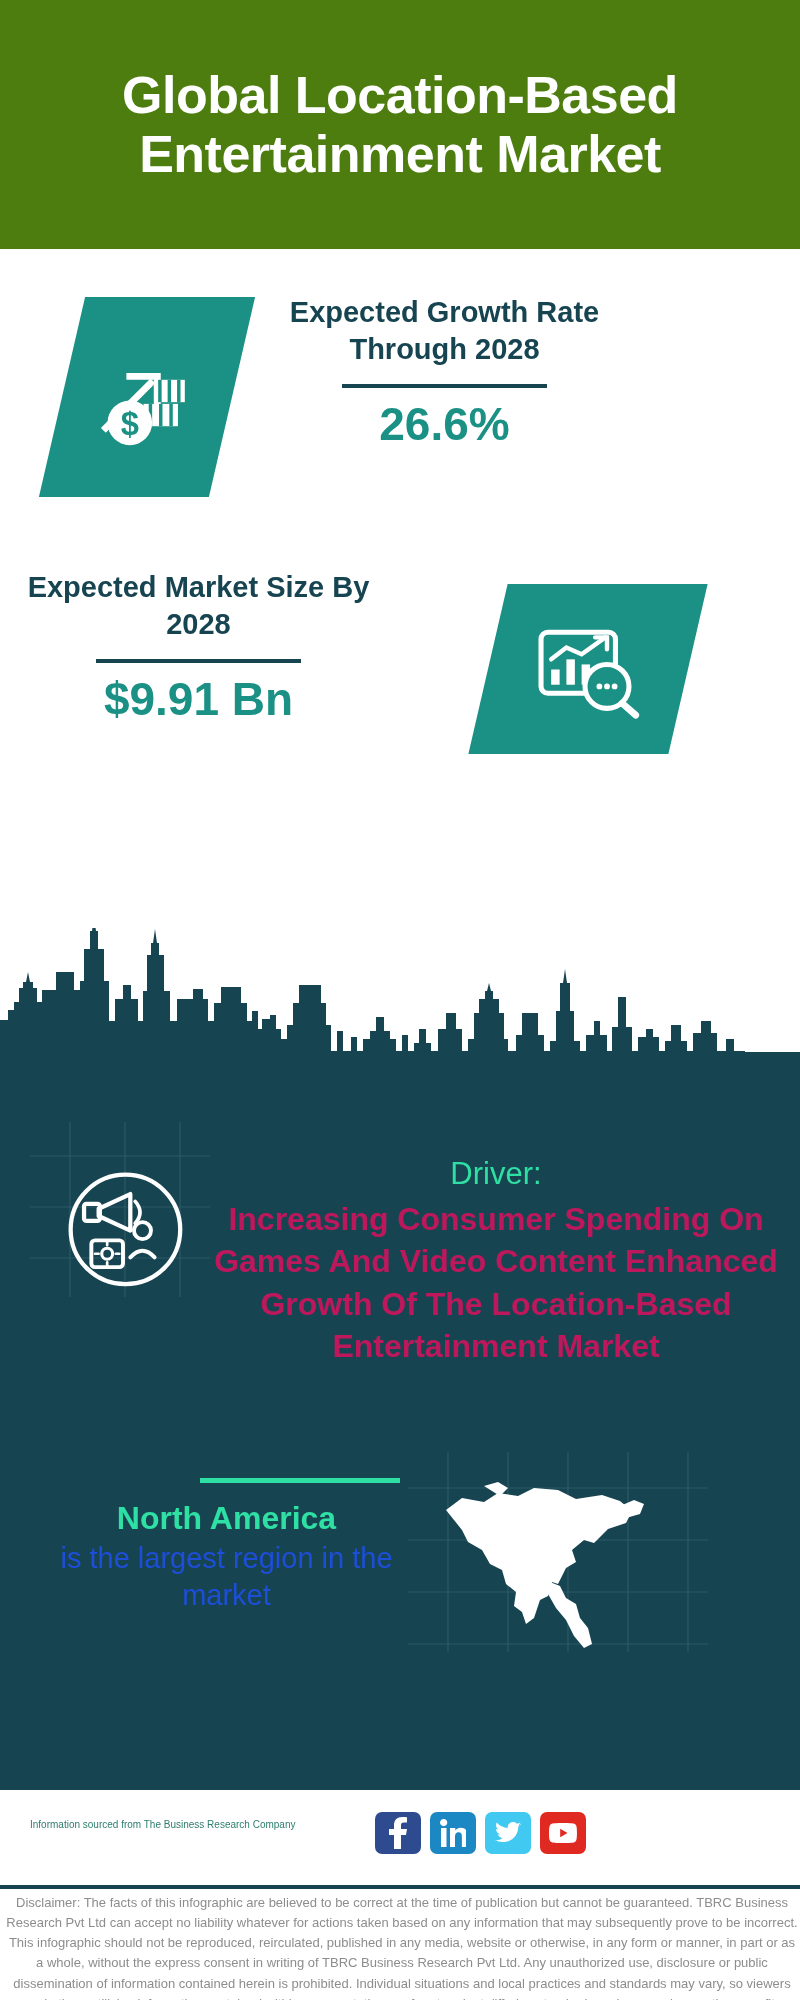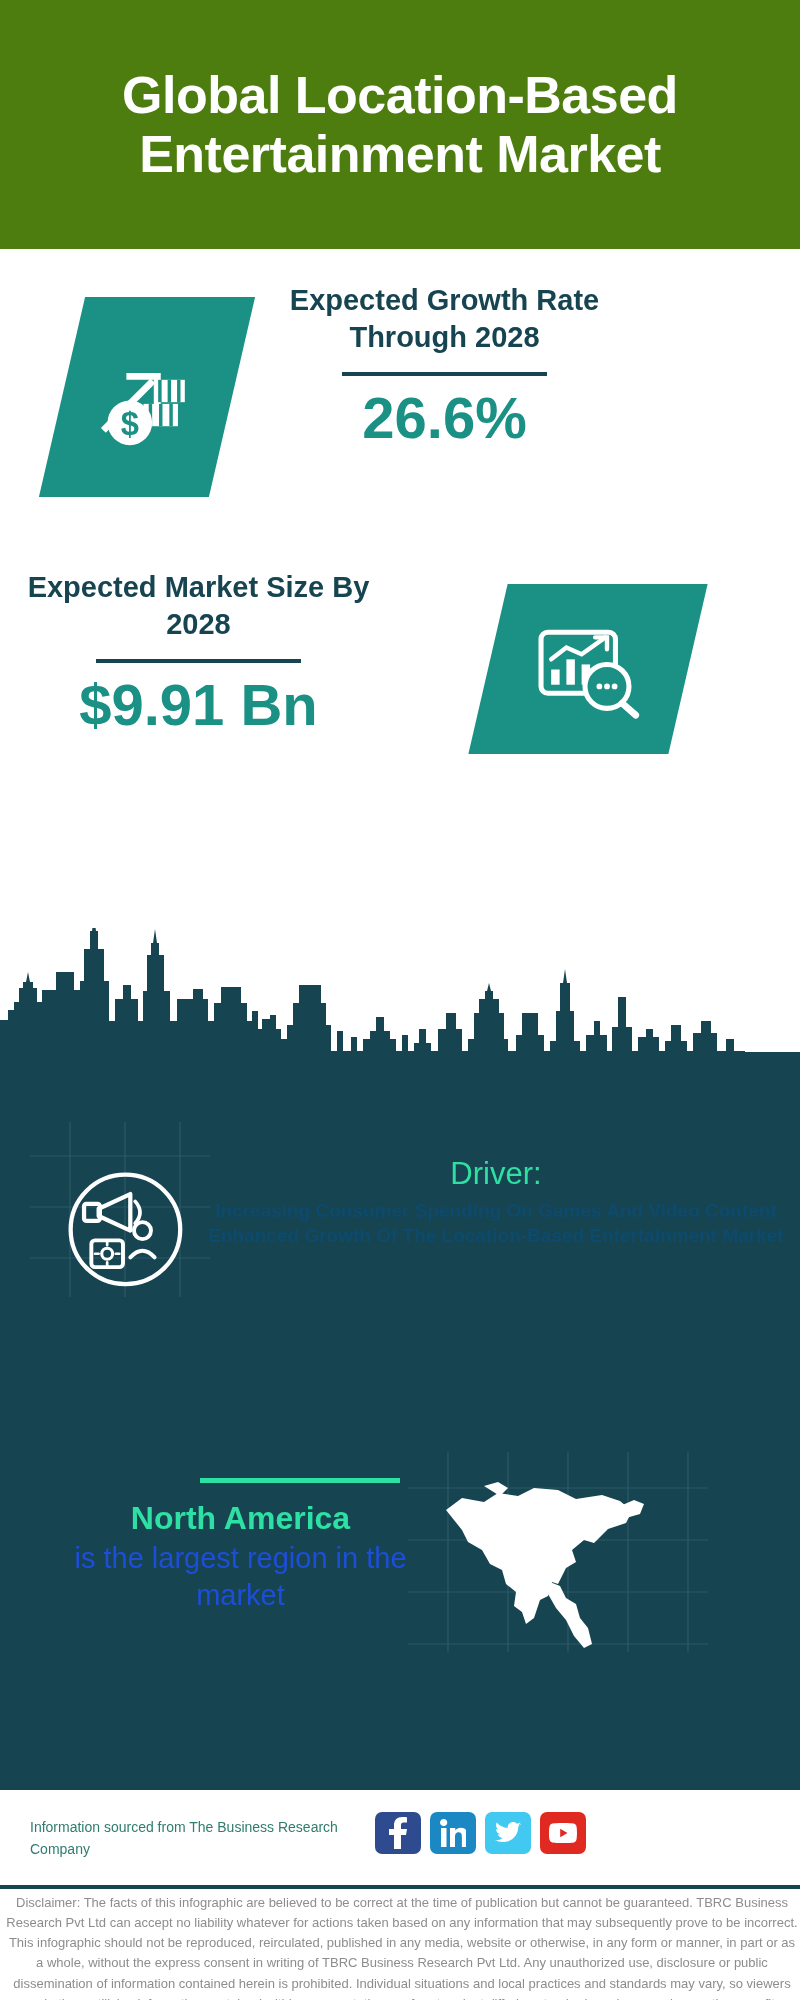--- a/index.html
+++ b/index.html
@@ -47,24 +47,24 @@
   
   .stat{position:absolute;text-align:center;}
   .stat .label{
     color:#174451;font-size:29px;font-weight:bold;line-height:1.26;
     margin:0;
   }
   .stat .rule{
     height:4px;background:#174451;margin:17px auto 10px auto;
   }
   .stat .value{
-    color:#1a9184;font-size:58px;font-weight:bold;line-height:1.05;margin:12px;
-  }
-
-  .stat-growth{left:272px;top:33px;width:345px;}
+    color:#1a9184;font-size:46px;font-weight:bold;line-height:1.05;margin:12px;
+  }
+
+  .stat-growth{left:272px;top:45px;width:345px;}
   .stat-growth .rule{width:205px;}
   .stat-size{left:26px;top:320px;width:345px;}
   .stat-size .rule{width:205px;}
   .skyline{
     position:absolute;left:0;top:928px;width:800px;height:130px;
     display:block;
   }
   .darkbody{
     position:absolute;left:0;top:1052px;width:800px;height:738px;
     background:#174451;
@@ -76,46 +76,46 @@
   
   .driver-icon{position:absolute;left:48px;top:1160px;width:150px;height:140px;}
   .driver-text{
     position:absolute;left:196px;top:1155px;width:600px;
     text-align:center;
   }
   .driver-title{
     color:#2fe0a4;font-size:31px;font-weight:normal;margin:0 0 6px 0;line-height:1.2;
   }
   .driver-body{
-    color:#0c4a6e;font-size:19px;font-weight:bold;line-height:1.32;margin:0;
+    color:#be185d;font-size:32px;font-weight:bold;line-height:1.32;margin:0;
   }
   .driver-rule{
     position:absolute;left:200px;top:1478px;width:200px;height:5px;background:#2fe0a4;
   }
 
   
   .region-text{
-    position:absolute;left:58px;top:1498px;width:365px;text-align:center;
+    position:absolute;left:44px;top:1498px;width:365px;text-align:center;
   }
   .region-name{
     color:#2fe0a4;font-size:32px;font-weight:bold;margin:0 0 2px 0;line-height:1.25;
   }
   .region-sub{
     color:#1d4ed8;font-size:29px;font-weight:normal;line-height:1.26;margin:0;
   }
   .region-map{position:absolute;left:424px;top:1470px;width:270px;height:185px;}
 
   
   .footer{
     position:absolute;left:0;top:1790px;width:800px;height:95px;
     background:#ffffff;
   }
   .source{
     position:absolute;left:30px;top:1817px;width:350px;
-    color:#2e7d6e;font-size:14px;line-height:1.55;
+    color:#2e7d6e;font-size:10px;line-height:1.55;
   }
   .socials{
     position:absolute;left:375px;top:1812px;display:flex;gap:9px;align-items:center;
   }
   .s-btn{
     width:46px;height:42px;border-radius:7px;
     display:flex;align-items:center;justify-content:center;
   }
   .s-fb{background:#2d4b8e;}
   .s-li{background:#1c88c3;}

